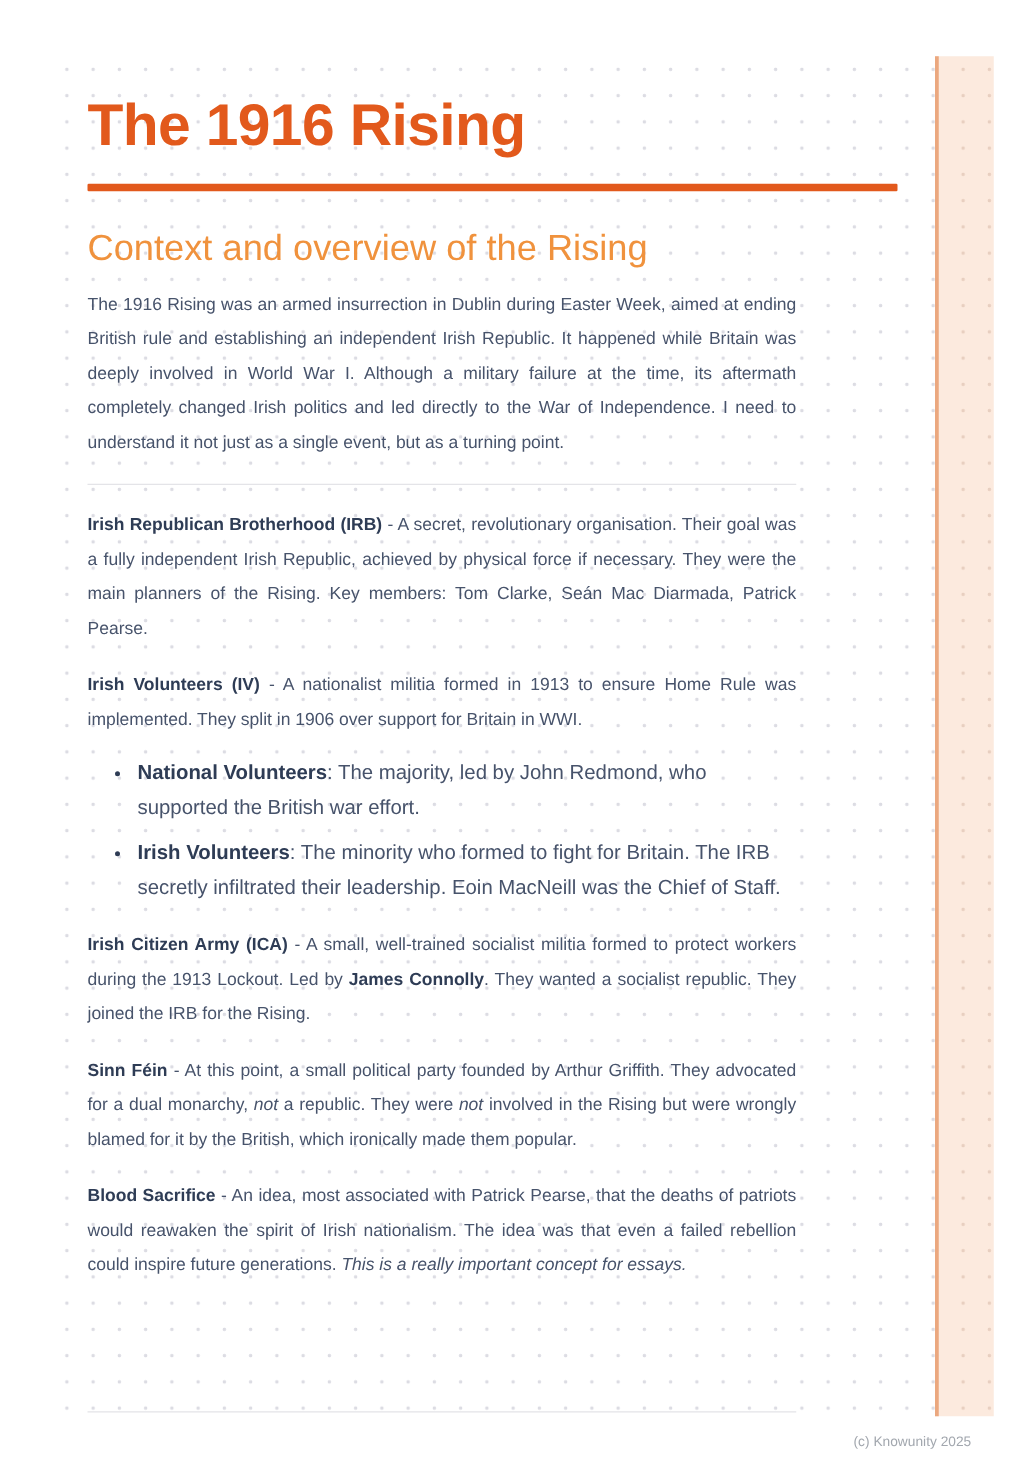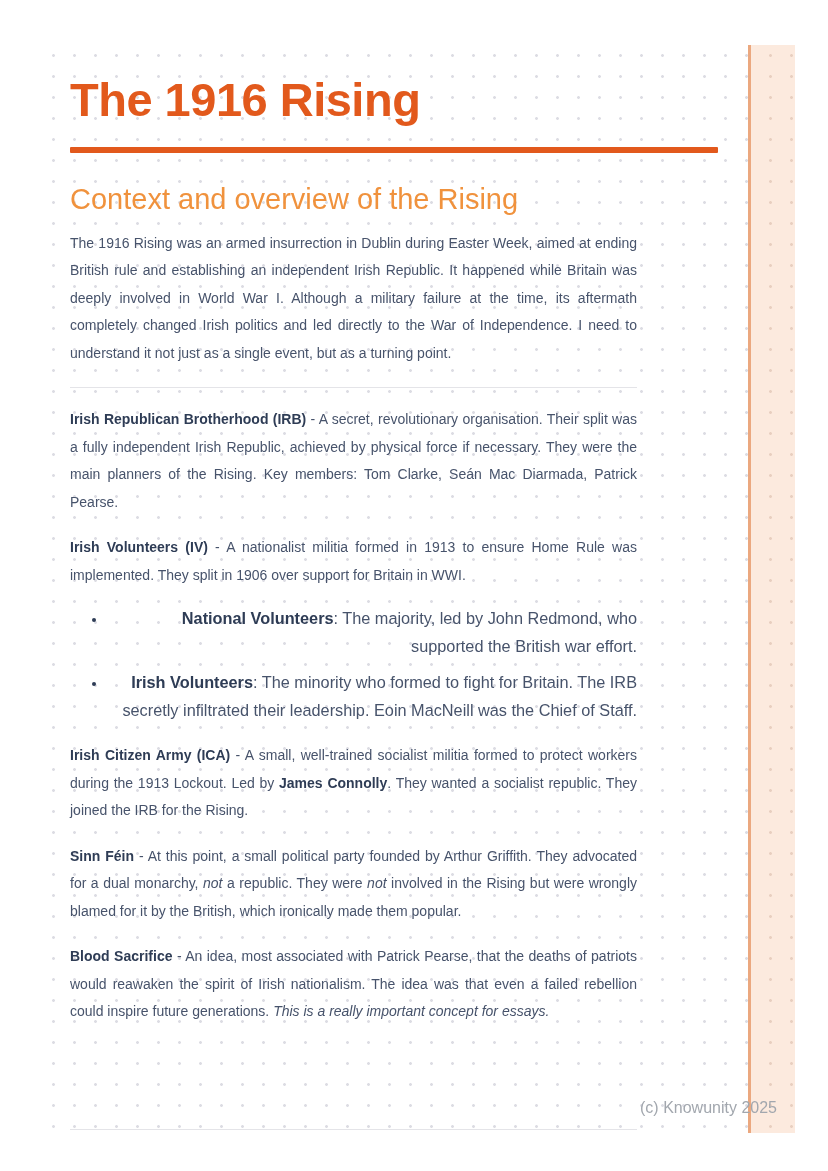--- a/index.html
+++ b/index.html
@@ -65,60 +65,60 @@
   }
   ul.split-list{
     margin:16px 0 0 0;
     padding-left:37px;
     list-style:disc;
   }
   ul.split-list li{
     margin:0 0 9px 0;
     font-size:16.3px;line-height:27.5px;
     color:var(--body-text);
-    text-align:right;
+    text-align:left;
     padding-left:3px;
   }
   ul.split-list li::marker{color:var(--bold-text);font-size:14px;}
   span.b{font-weight:bold;color:var(--bold-text);}
   span.i{font-style:italic;}
   hr.divider{
     border:none;margin:20px 0 0 0;
     border-top:1px solid var(--divider);
     width:567px;
   }
   hr.divider-bottom{
     border:none;margin:0;
     border-top:1px solid var(--divider);
     width:567px;
     position:absolute;left:70px;top:1129px;
   }
   .watermark{
-    position:absolute;top:1101px;right:51px;
-    font-size:16px;line-height:13px;
+    position:absolute;top:1148px;right:51px;
+    font-size:11px;line-height:13px;
     color:var(--watermark);
     z-index:3;
   }
 </style>
 </head>
 <body>
 
 <div class="dotgrid"></div>
 <div class="stripe"></div>
 
 <div class="content">
   <h1 class="page-title">The 1916 Rising</h1>
   <div class="title-rule"></div>
 
   <h2 class="section-heading">Context and overview of the Rising</h2>
   <p class="body-par"><span>The 1916 Rising was an armed insurrection in Dublin during Easter Week, aimed at ending British rule and establishing an independent Irish Republic. It happened while Britain was deeply involved in World War I. Although a military failure at the time, its aftermath completely changed Irish politics and led directly to the War of Independence. I need to understand it not just as a single event, but as a turning point.</span></p>
 
   <hr class="divider">
 
-  <p class="body-par"><span class="b">Irish Republican Brotherhood (IRB)</span><span> - A secret, revolutionary organisation. Their split was a fully independent Irish Republic, achieved by physical force if necessary. They were the main planners of the Rising. Key members: Tom Clarke, Seán Mac Diarmada, Patrick Pearse.</span></p>
+  <p class="body-par"><span class="b">Irish Republican Brotherhood (IRB)</span><span> - A secret, revolutionary organisation. Their goal was a fully independent Irish Republic, achieved by physical force if necessary. They were the main planners of the Rising. Key members: Tom Clarke, Seán Mac Diarmada, Patrick Pearse.</span></p>
   <p class="body-par"><span class="b">Irish Volunteers (IV)</span><span> - A nationalist militia formed in 1913 to ensure Home Rule was implemented. They split in 1906 over support for Britain in WWI.</span></p>
 
   <ul class="split-list">
     <li><span class="b">National Volunteers</span><span>: The majority, led by John Redmond, who supported the British war effort.</span></li>
     <li><span class="b">Irish Volunteers</span><span>: The minority who formed to fight for Britain. The IRB secretly infiltrated their leadership. Eoin MacNeill was the Chief of Staff.</span></li>
   </ul>
 
   <p class="body-par"><span class="b">Irish Citizen Army (ICA)</span><span> - A small, well-trained socialist militia formed to protect workers during the 1913 Lockout. Led by </span><span class="b">James Connolly</span><span>. They wanted a socialist republic. They joined the IRB for the Rising.</span></p>
   <p class="body-par"><span class="b">Sinn Féin</span><span> - At this point, a small political party founded by Arthur Griffith. They advocated for a dual monarchy, </span><span class="i">not</span><span> a republic. They were </span><span class="i">not</span><span> involved in the Rising but were wrongly blamed for it by the British, which ironically made them popular.</span></p>
   <p class="body-par"><span class="b">Blood Sacrifice</span><span> - An idea, most associated with Patrick Pearse, that the deaths of patriots would reawaken the spirit of Irish nationalism. The idea was that even a failed rebellion could inspire future generations. </span><span class="i">This is a really important concept for essays.</span></p>

